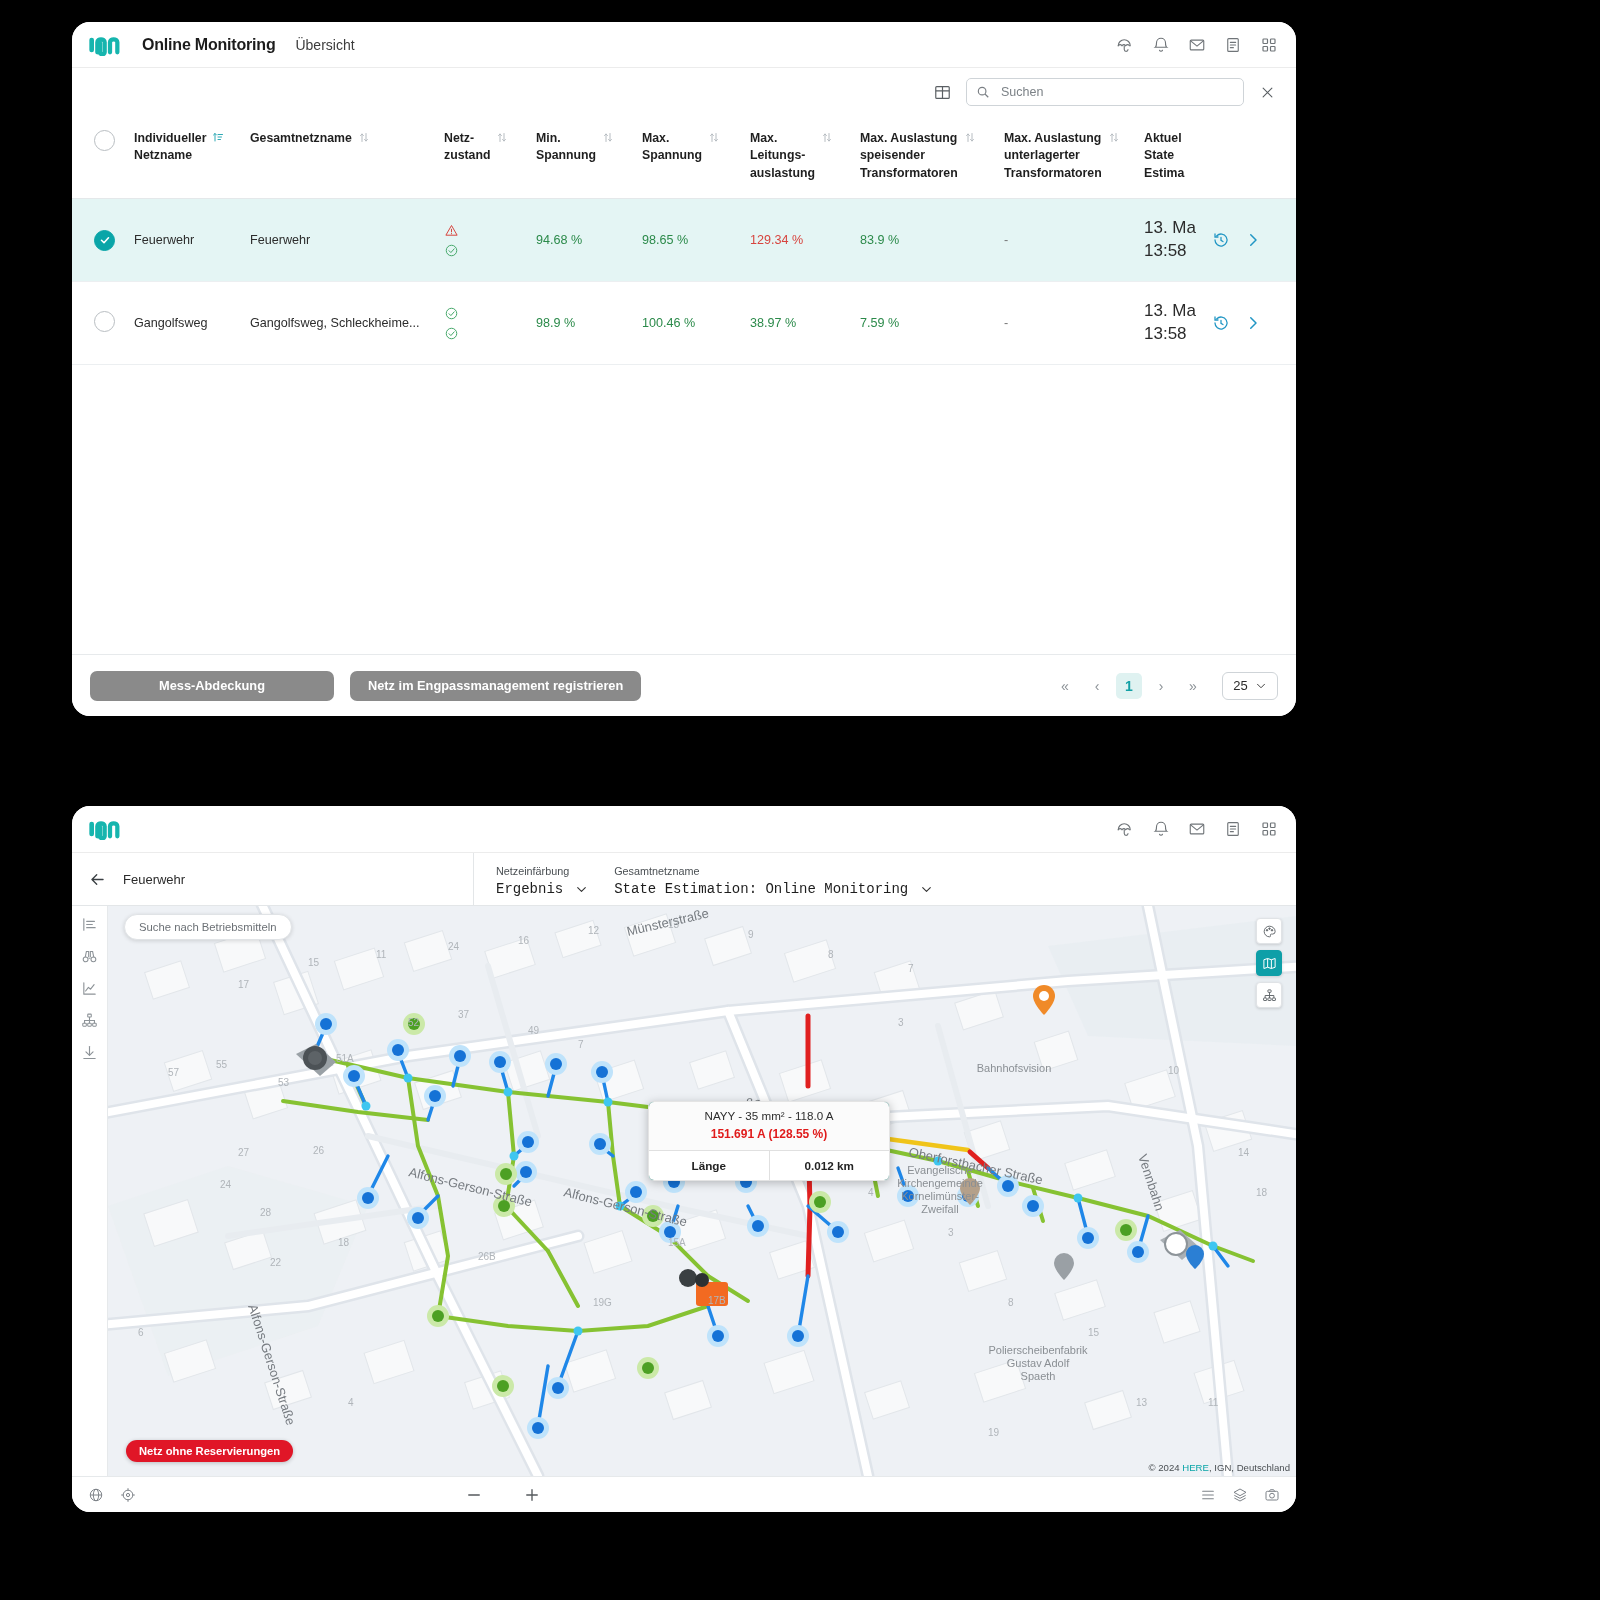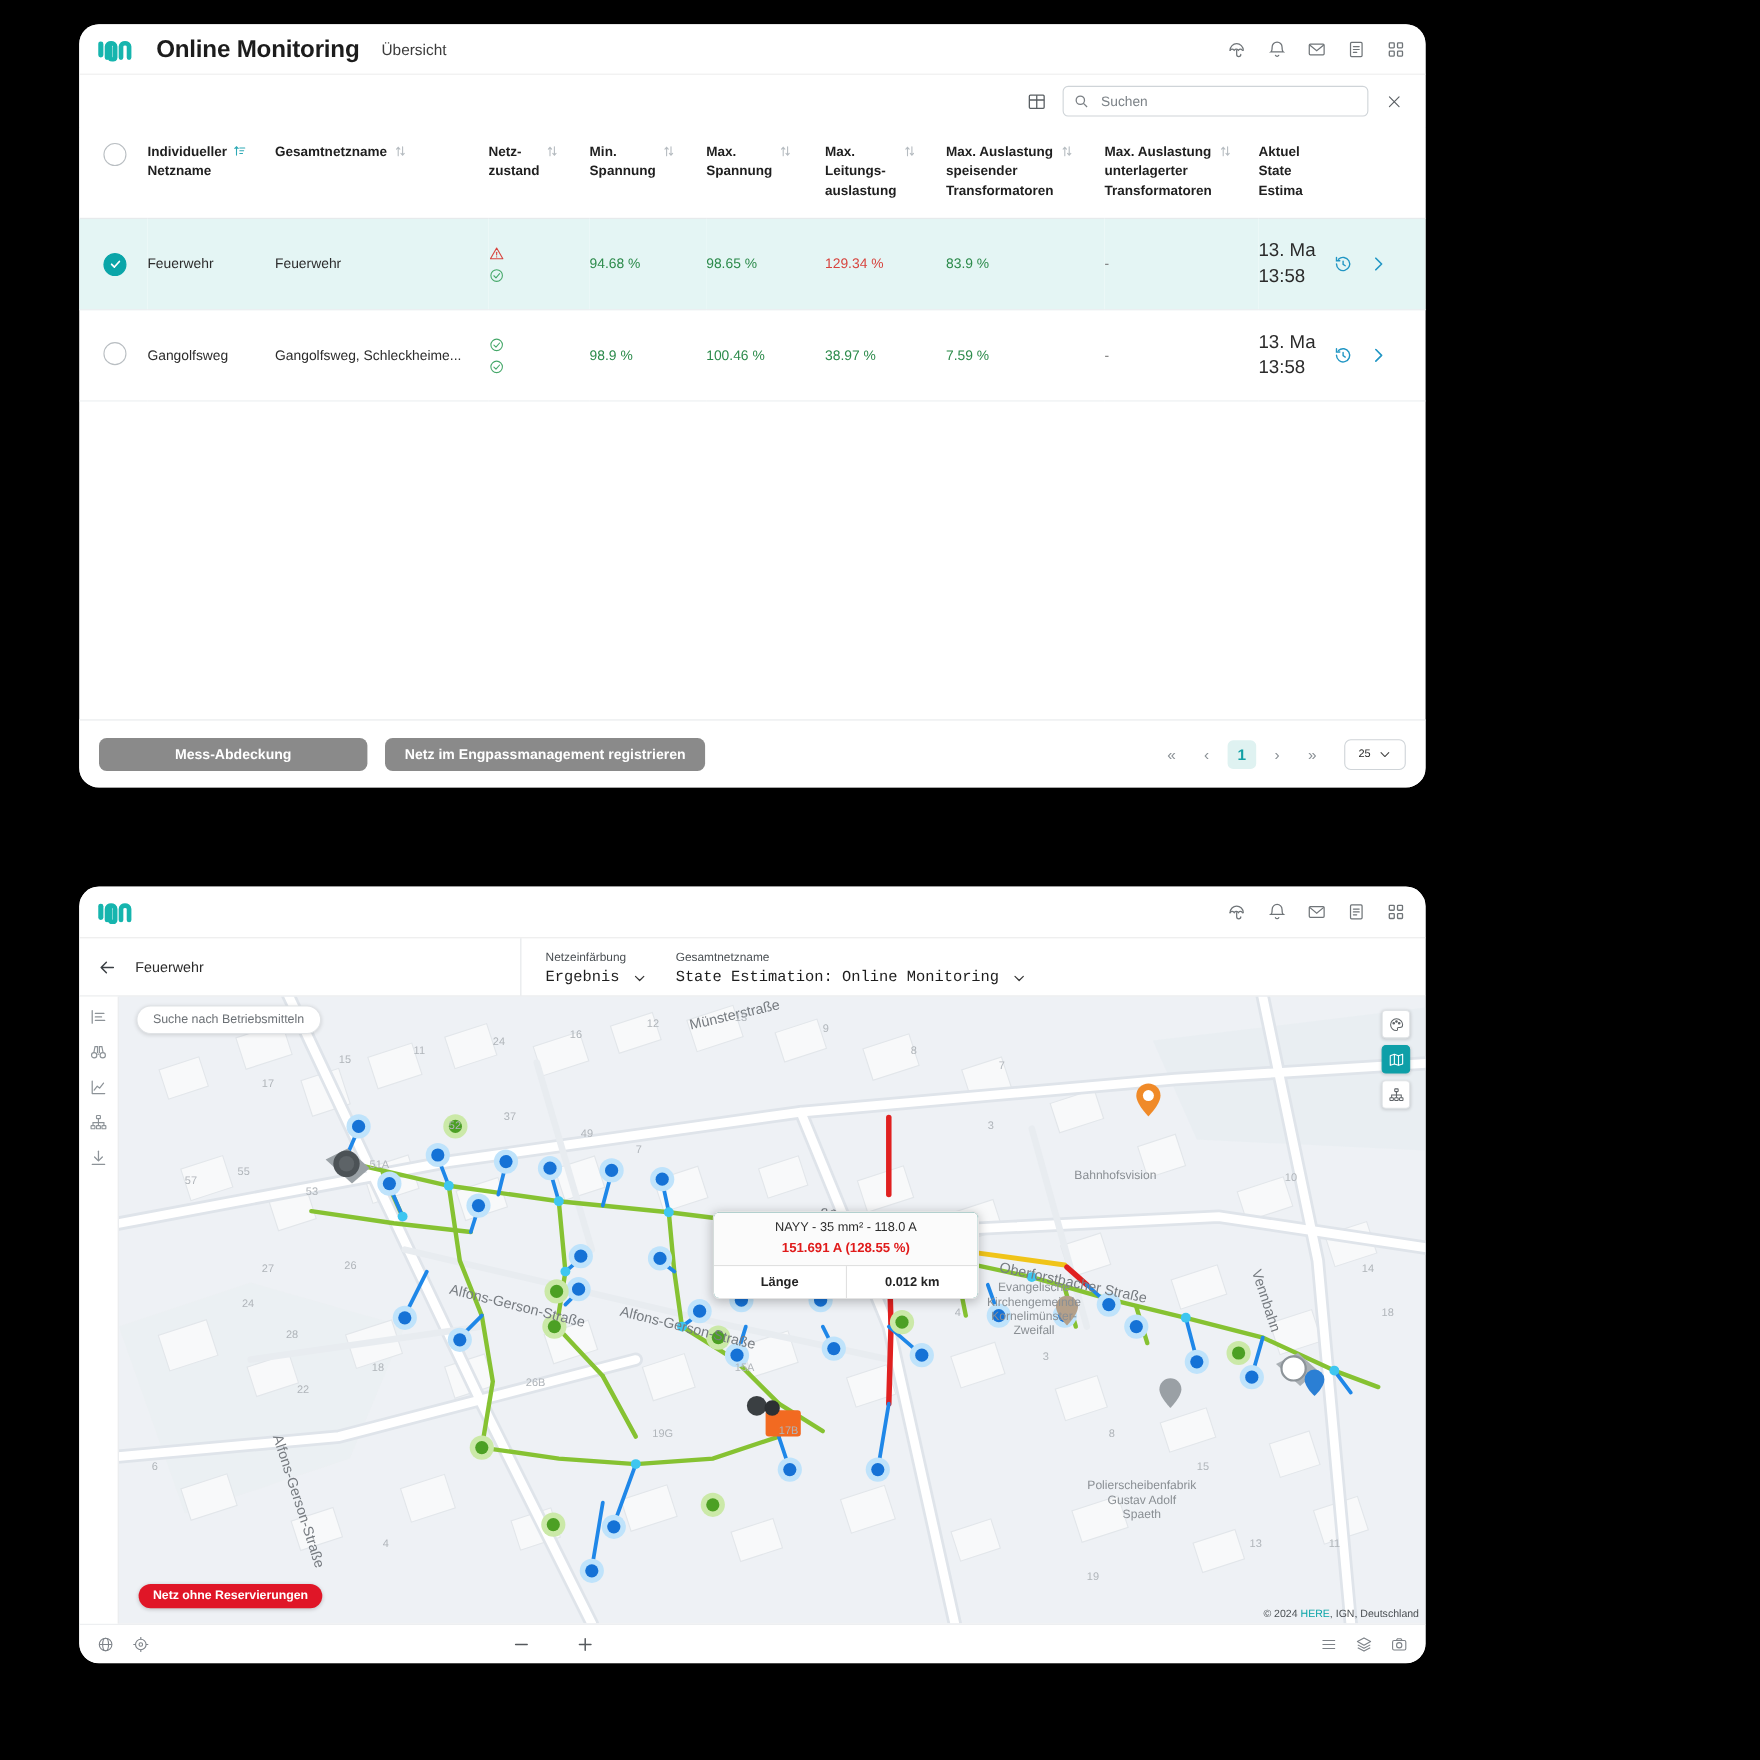--- a/index.html
+++ b/index.html
@@ -20,21 +20,21 @@
     border-radius: 18px;
     box-shadow: 0 2px 14px rgba(0,0,0,.35);
     overflow: hidden;
   }
   .appbar {
     height: 46px; display: flex; align-items: center;
     padding: 0 18px 0 16px; border-bottom: 1px solid #ececec;
     background: #fff;
   }
   .logo { width: 40px; height: 22px; margin-right: 14px; flex: none; }
-  .app-title { font-size: 22px; font-weight: bold; color: #1c1c1c; letter-spacing: -.2px; }
+  .app-title { font-size: 16px; font-weight: bold; color: #1c1c1c; letter-spacing: -.2px; }
   .app-sub { font-size: 14px; color: #3c3c3c; margin-left: 20px; }
   .appbar-spacer { flex: 1 1 auto; }
   .appbar-icons { display: flex; align-items: center; gap: 18px; }
   .appbar-icons .ic { color: #6f7478; display: block; }
 
   .toolbar-row {
     height: 48px; display: flex; align-items: center;
     justify-content: flex-end; padding: 0 18px; gap: 12px;
     background: #fff;
   }
@@ -94,21 +94,21 @@
     font-family: "Liberation Sans", sans-serif; cursor: pointer;
   }
   .btn-grey.wide { width: 244px; }
   .pager { margin-left: auto; display: flex; align-items: center; gap: 6px; }
   .pg { width: 26px; height: 26px; display:flex; align-items:center; justify-content:center;
         color: #8b9196; font-size: 14px; cursor: pointer; border-radius: 5px; }
   .pg.cur { background: #dff2f1; color: #12a0a5; font-weight: bold; }
   .pgsel {
     margin-left: 10px; width: 56px; height: 28px; border: 1px solid #cfd4d8;
     border-radius: 6px; display: flex; align-items: center; justify-content: center;
-    gap: 7px; font-size: 10px; color: #2b2b2b; cursor: pointer;
+    gap: 7px; font-size: 13px; color: #2b2b2b; cursor: pointer;
   }
 
   
   .panel2 {
     position: absolute; left: 72px; top: 806px;
     width: 1224px; height: 706px;
     background: #fff; border-radius: 18px;
     box-shadow: 0 2px 14px rgba(0,0,0,.35);
     overflow: hidden;
   }

